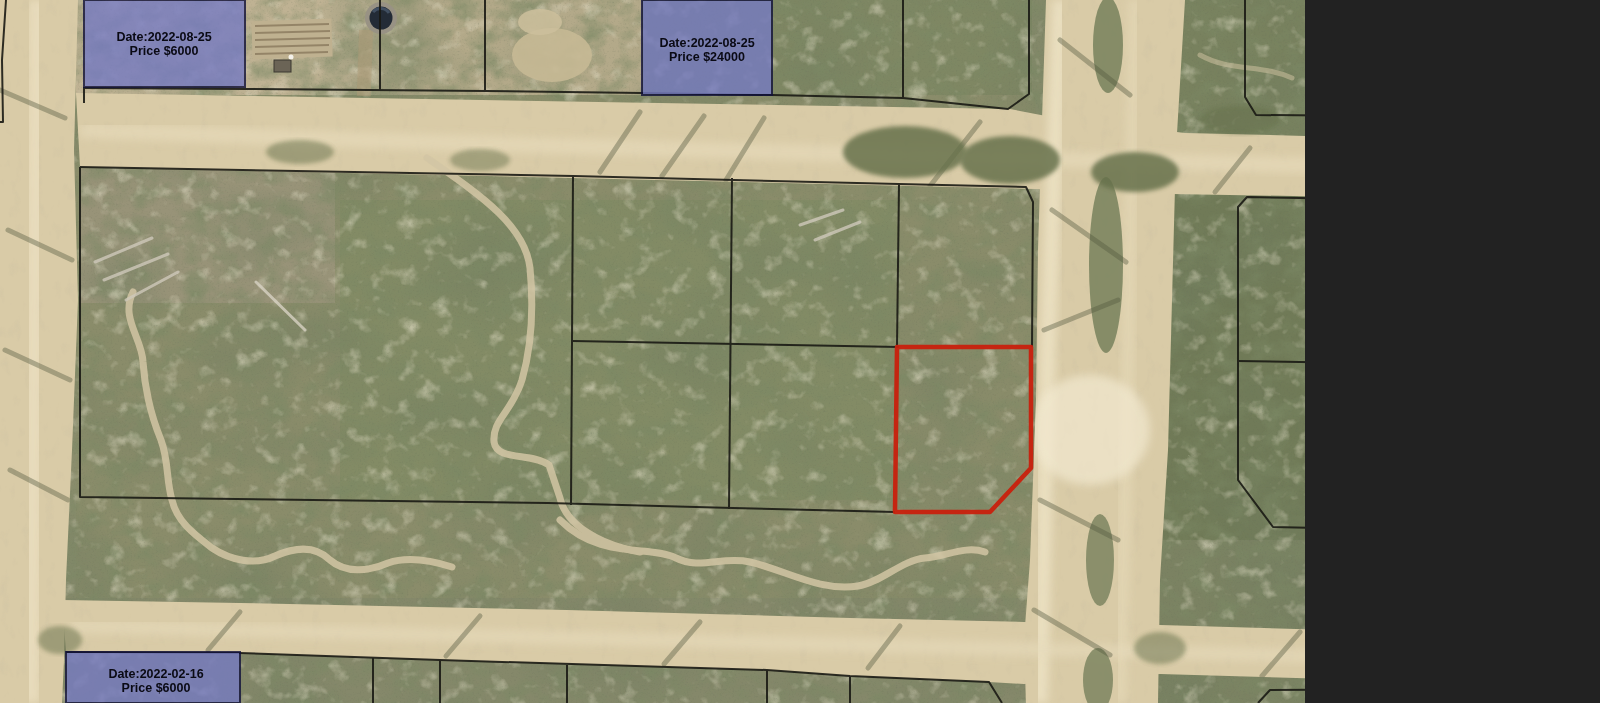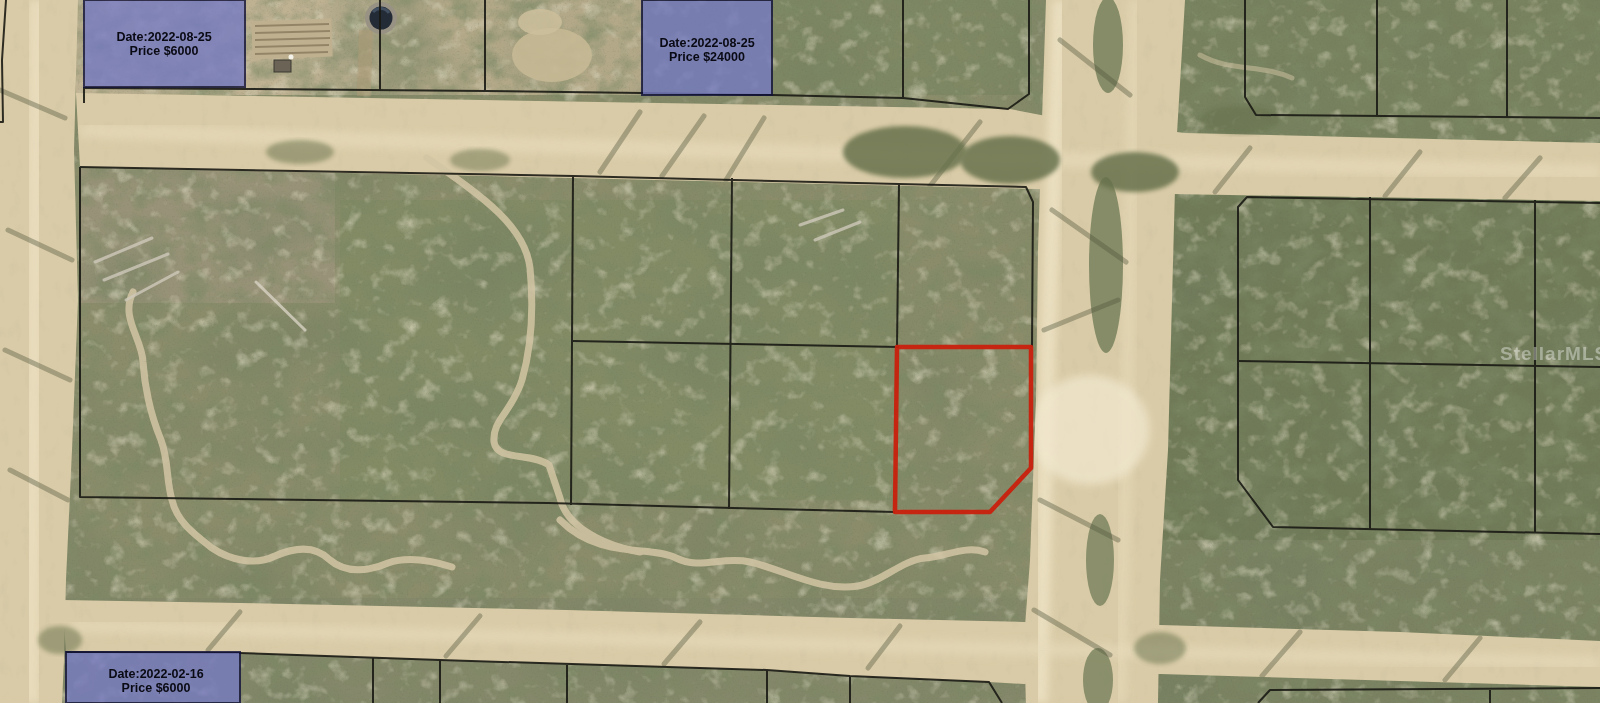--- a/index.html
+++ b/index.html
@@ -1,17 +1,17 @@
 <!DOCTYPE html>
 <html><head>
 <meta charset="utf-8">
 <style>
   html,body{margin:0;padding:0;background:#222;}
   #stage{
-    position:relative;width:1600px;height:703px;overflow:hidden;
+    position:relative;width:1305px;height:703px;overflow:hidden;
     font-family:"Liberation Sans", sans-serif;
   }
   svg{display:block;}
   text{font-family:"Liberation Sans", sans-serif;}
   .sold-label{font-size:12.5px;font-weight:bold;text-anchor:middle;}
   .wm{font-size:19px;letter-spacing:1px;font-weight:bold;opacity:.38;}
 </style>
 </head>
 <body>
 

